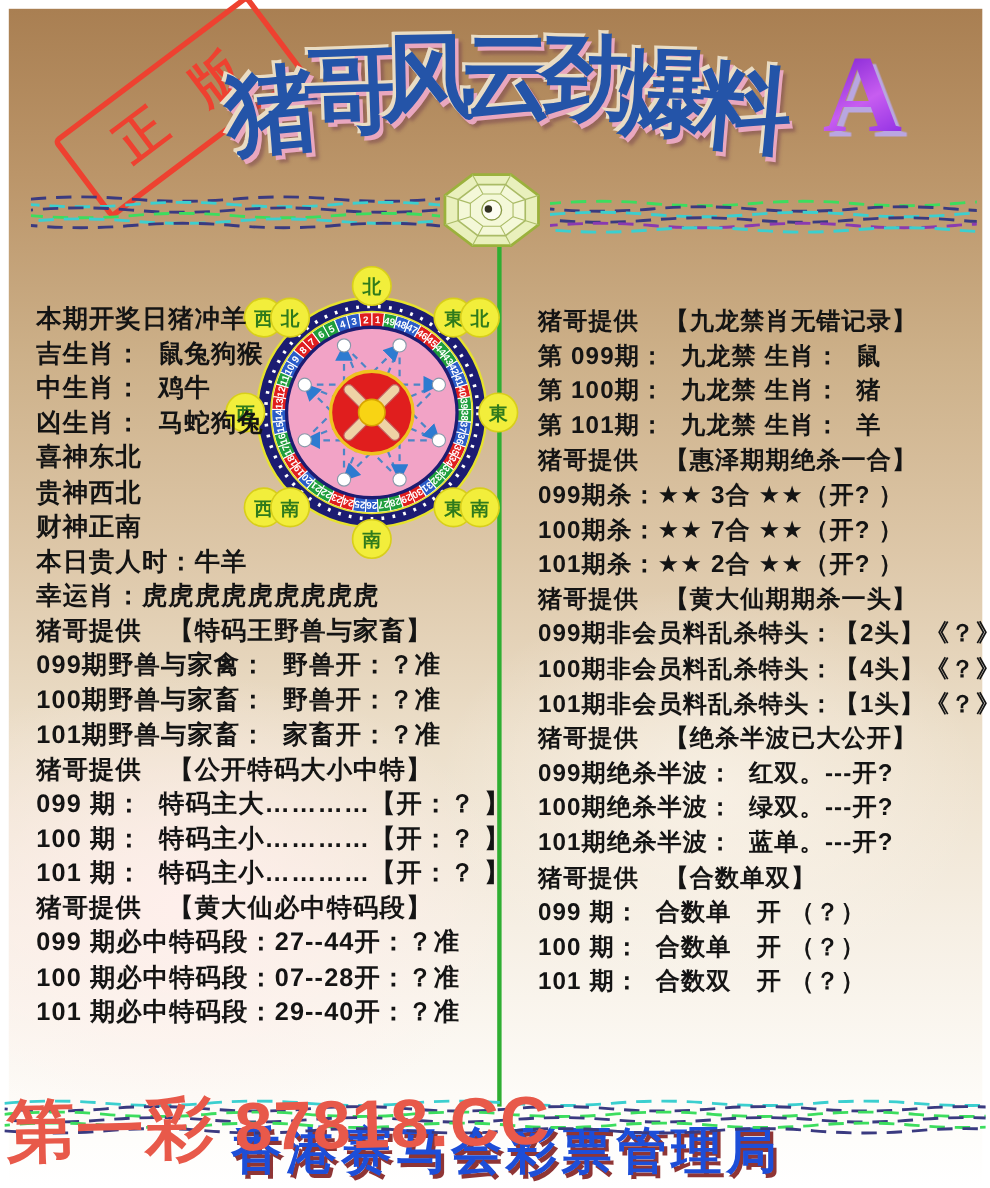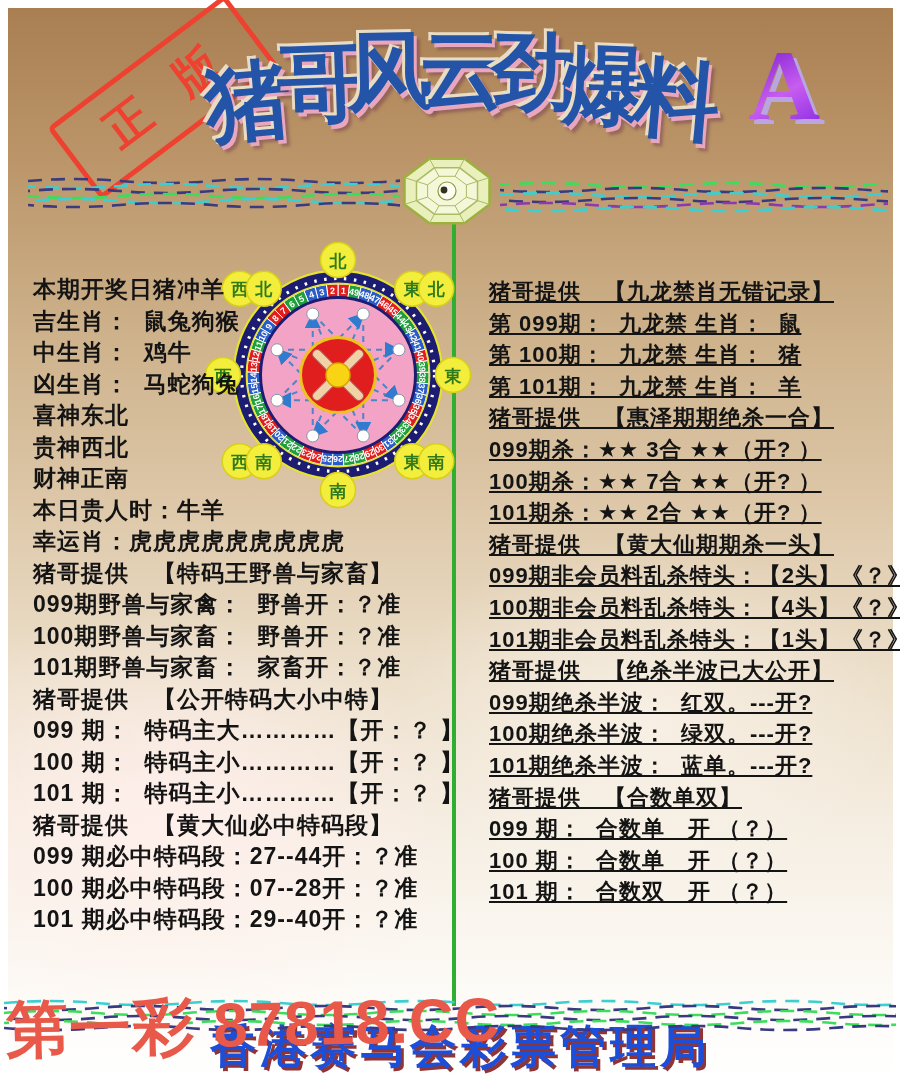--- a/index.html
+++ b/index.html
@@ -21,21 +21,21 @@
     text-shadow:-3px -3px 0 #e9dcc4, 3px 4px 0 #e9a7bf, 6px 7px 3px rgba(110,55,75,.45);}
   .edition{position:absolute;left:748px;top:28px;font-size:100px;font-weight:bold;
     font-family:"Liberation Serif","DejaVu Serif",serif;
     background:linear-gradient(150deg,#7b1fd0 15%,#c75df0 55%,#8a2be2 90%);
     -webkit-background-clip:text;background-clip:text;color:transparent;
     filter:drop-shadow(5px 5px 0 rgba(185,168,232,.95));}
   
   .col{position:absolute;color:#141414;font-weight:bold;white-space:pre;z-index:3;}
   .col .tline{height:31.5px;line-height:31.5px;font-size:23px;letter-spacing:1px;}
   .col-left{left:33px;top:262px;width:430px;margin-top:12px;}
-  .col-right{left:489px;top:276px;width:404px;text-decoration:underline;}
+  .col-right{left:489px;top:276px;width:404px;}
   .col-right .tline{height:31.6px;line-height:31.6px;font-size:22px;}
   
   .vline{position:absolute;left:452px;top:206px;width:4px;height:800px;background:#2fae32;z-index:1;}
   .wave{position:absolute;z-index:4;}
   .wave-bottom{z-index:5;}
   
   .wheel{position:absolute;left:192px;top:229px;z-index:2;}
   .badge{position:absolute;left:394px;top:138px;z-index:2;}
   
   .watermark{position:absolute;left:210px;top:1016px;z-index:4;font-size:46px;font-weight:bold;

